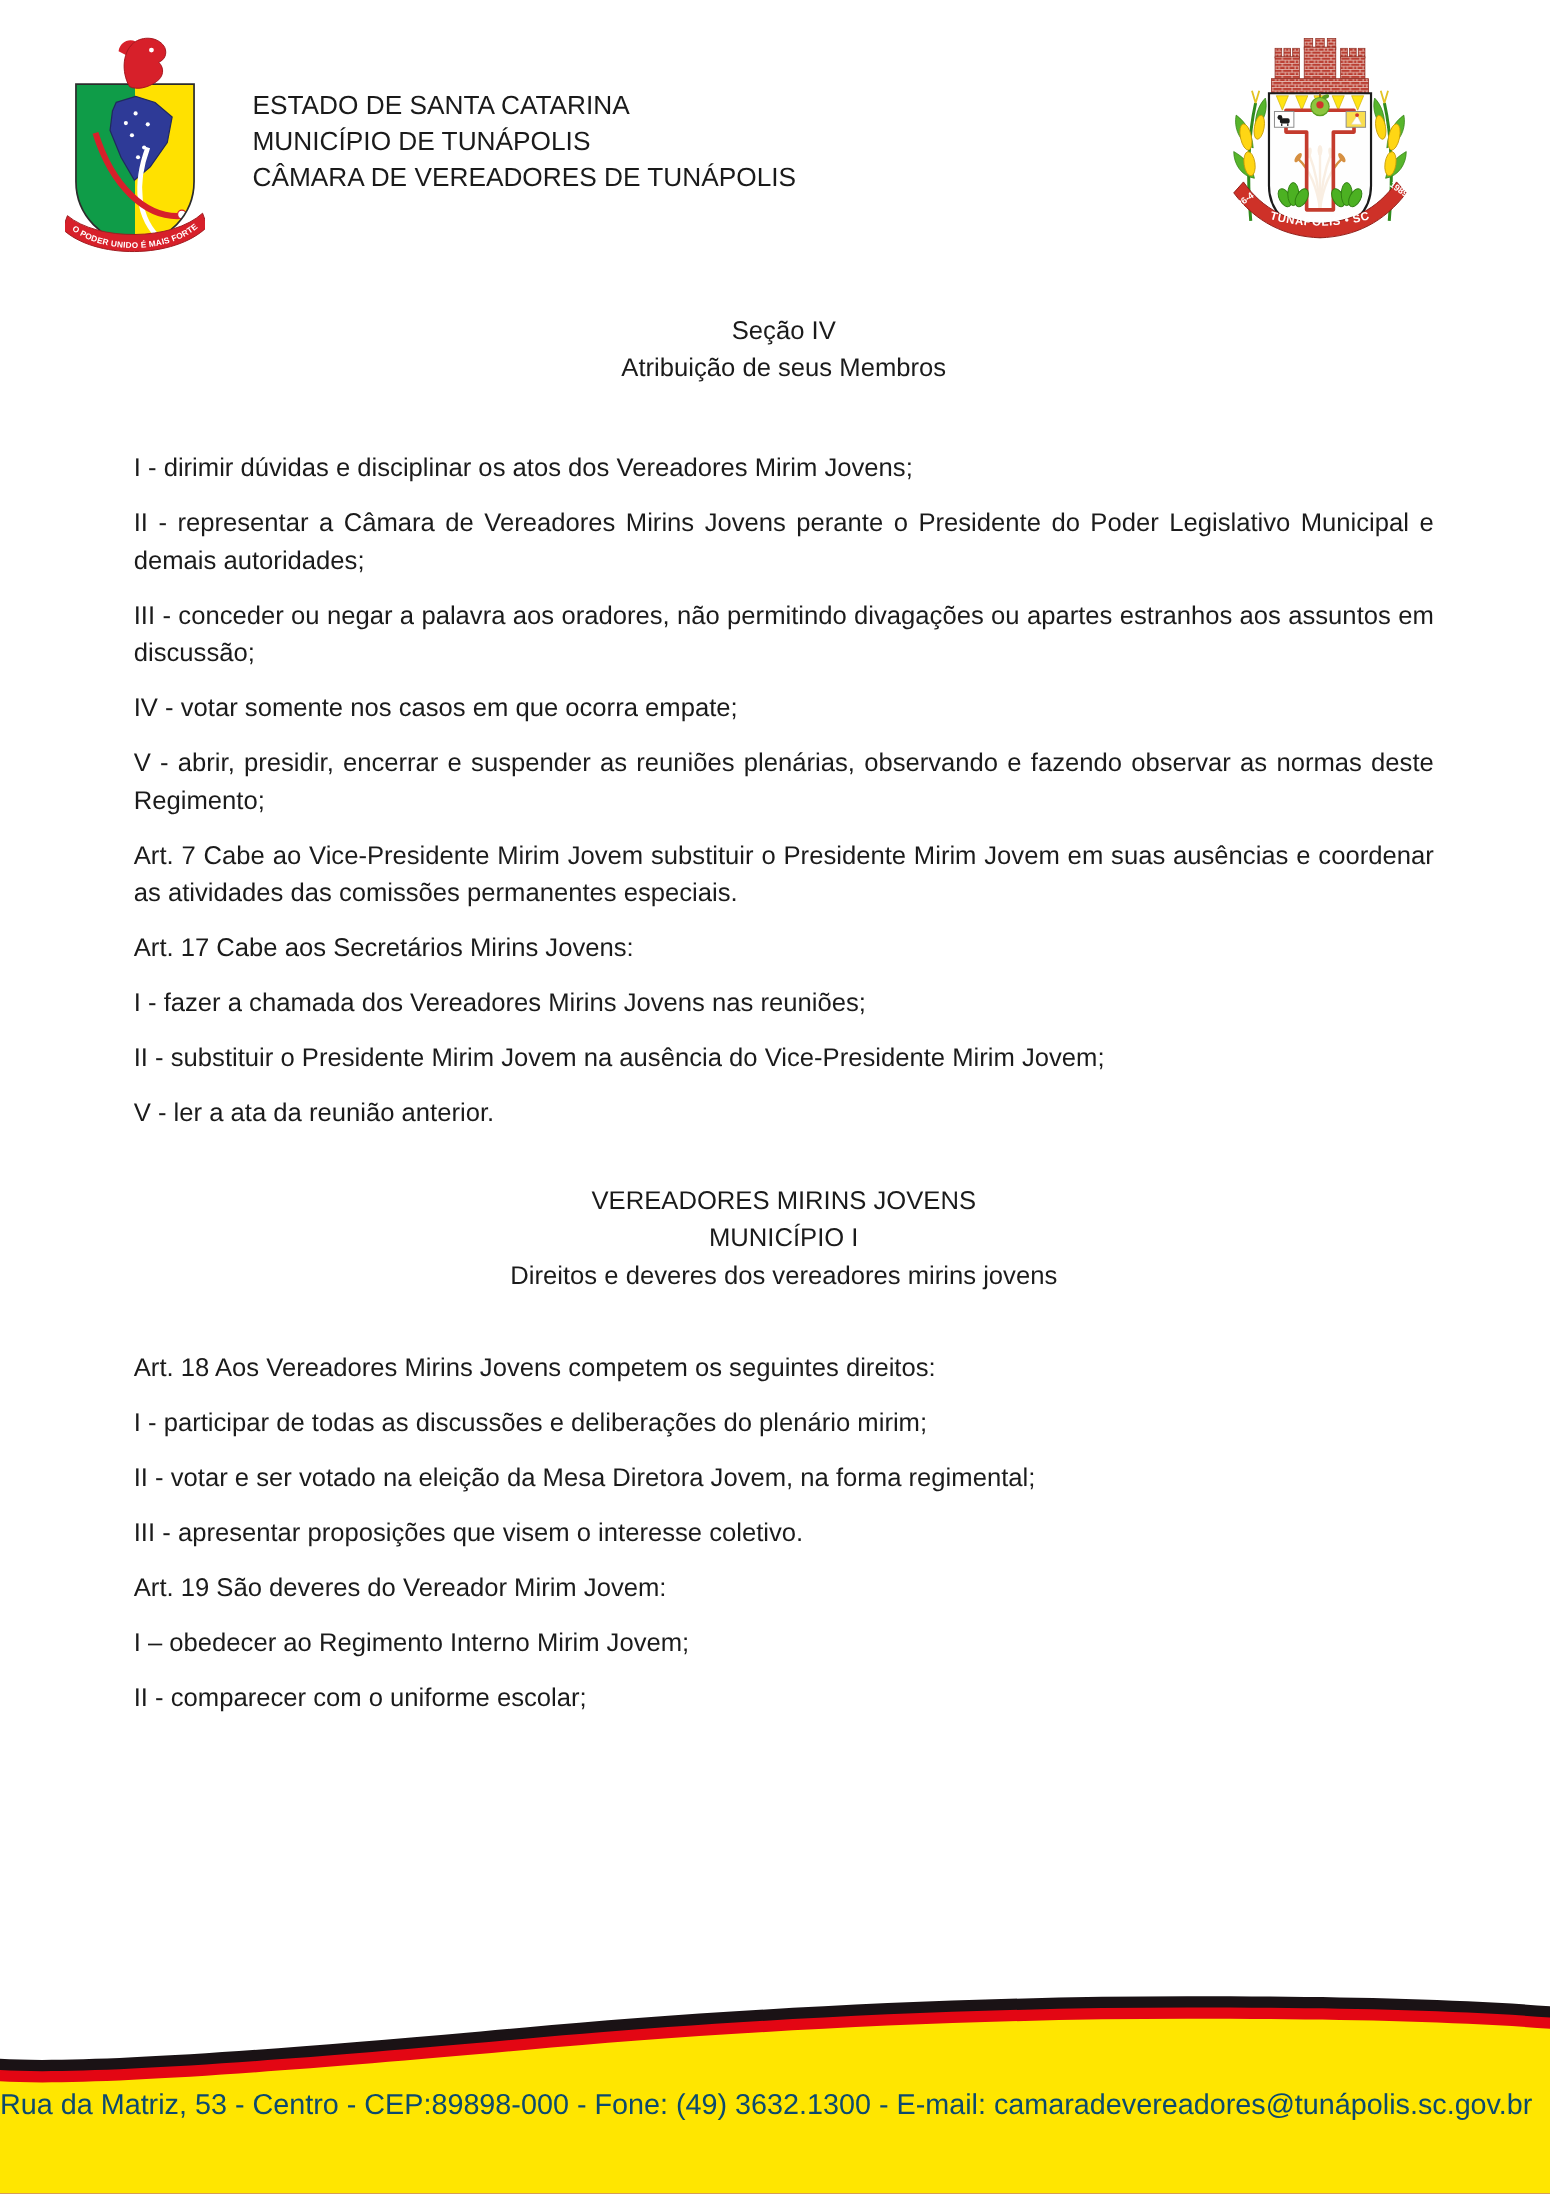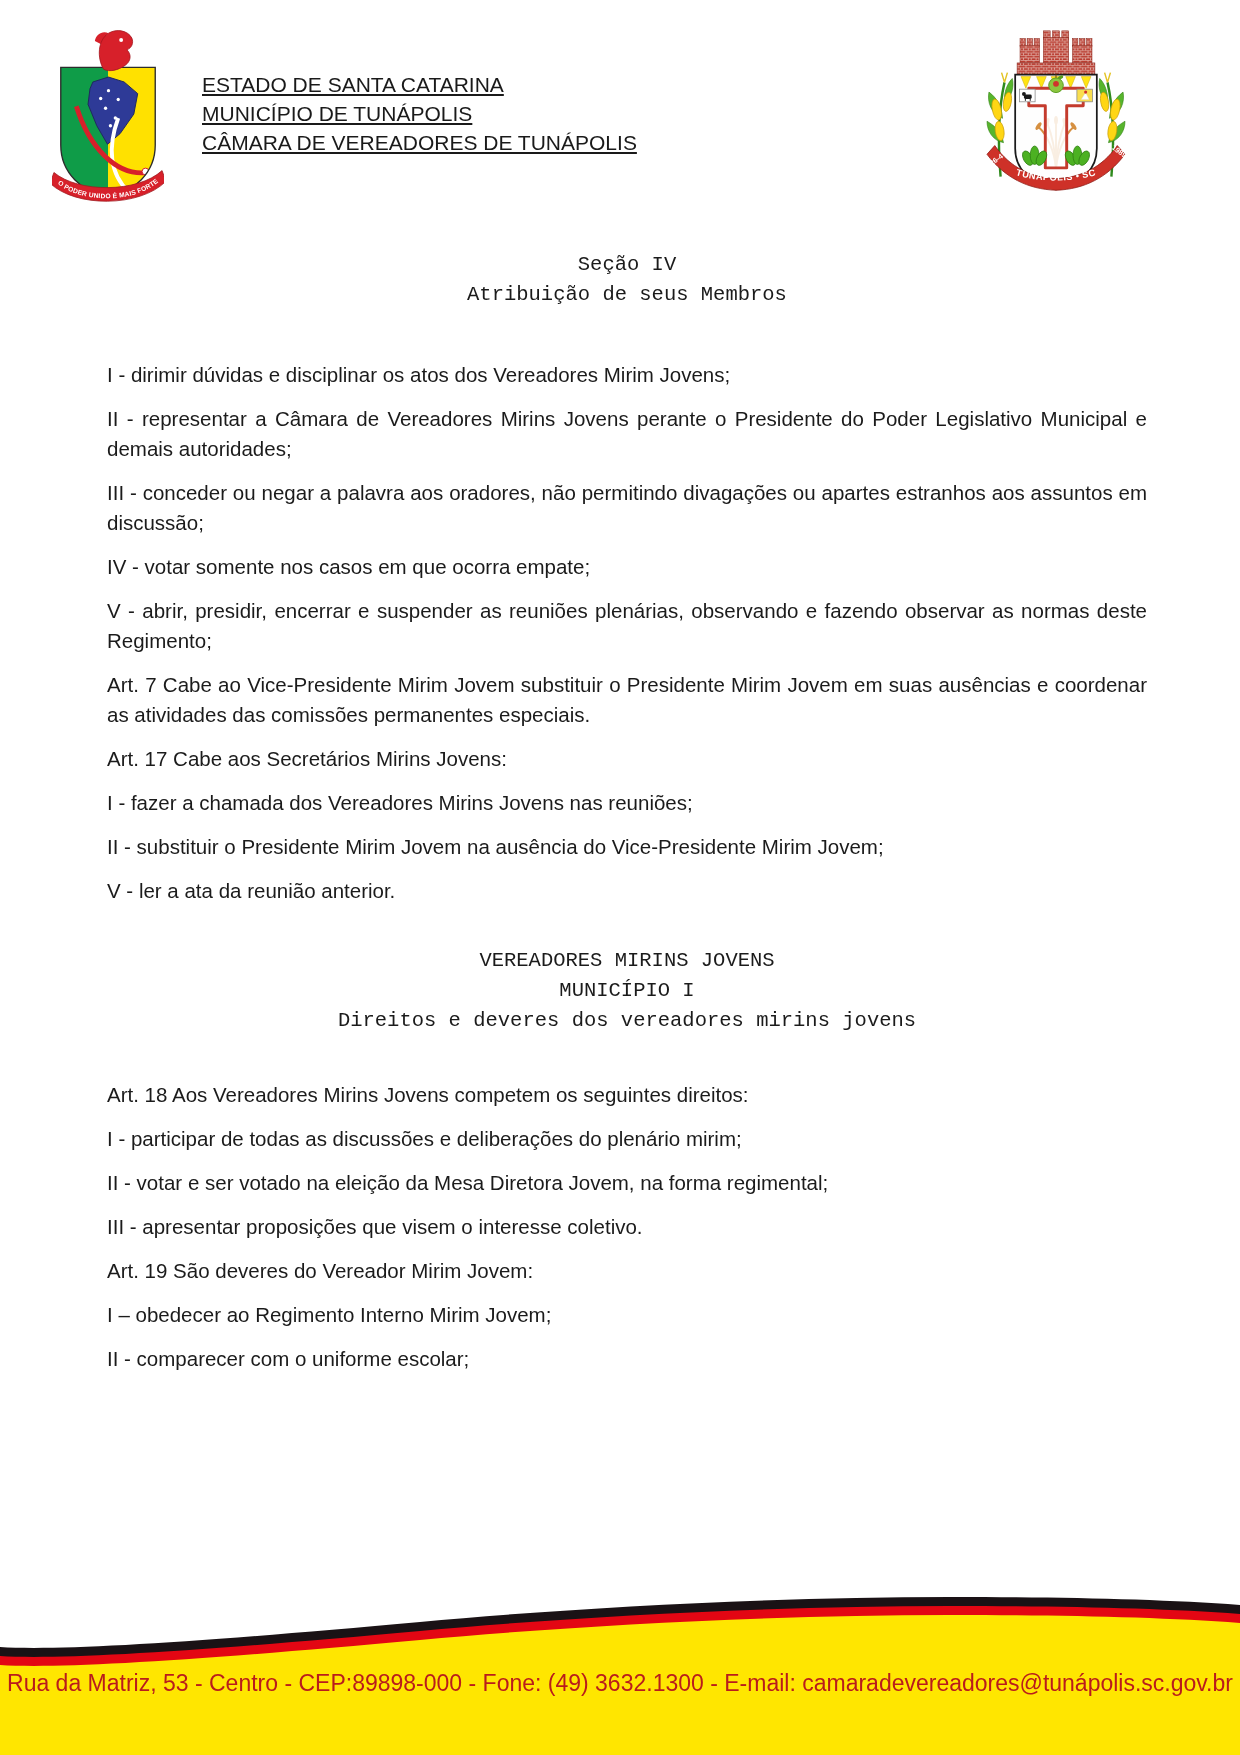--- a/index.html
+++ b/index.html
@@ -4,36 +4,36 @@
 <style>
   html,body{margin:0;padding:0;background:#ffffff;}
   .page{
     position:relative;width:1240px;height:1755px;background:#ffffff;
     font-family:"Liberation Sans","DejaVu Sans",sans-serif;color:#1b1b1b;overflow:hidden;
   }
   
   .letterhead{position:absolute;top:0;left:0;width:100%;height:220px;}
   .logo-left{position:absolute;left:52px;top:28px;width:112px;height:178px;}
   .logo-right{position:absolute;left:983px;top:26px;width:146px;height:173px;}
-  .header-text{position:absolute;left:202px;top:70px;font-size:21px;line-height:29px;color:#1a1a1a;text-decoration:underline;}
+  .header-text{position:absolute;left:202px;top:70px;font-size:21px;line-height:29px;color:#1a1a1a;}
   .header-text div{white-space:nowrap;}
   
   .content{position:absolute;left:107px;top:250px;width:1040px;font-size:20.5px;line-height:30px;}
-  .center-block p{margin:0;text-align:center;font-family:Liberation Mono, monospace;}
+  .center-block p{margin:0;text-align:center;}
   .h-block-1{margin:0 0 50px 0;}
   .h-block-2{margin:40px 0 44px 0;}
   .para{margin:0 0 14px 0;text-align:justify;}
   
   .footer-wave{position:absolute;left:0;bottom:0;width:1240px;height:175px;display:block;}
   .wave-black{fill:#1a1215;}
   .wave-red{fill:#e30613;}
   .wave-yellow{fill:#ffe600;}
   .footer-address{
-    position:absolute;left:0;bottom:58px;width:100%;text-align:center;
-    font-size:23px;color:#b91c1c;letter-spacing:0px;
+    position:absolute;left:0;bottom:58px;width:100%;
+    font-size:23px;color:#0c4a6e;letter-spacing:0px;
   }
 </style>
 </head>
 <body>
 
 <div class="page">
 
   <header class="letterhead">
 
     <svg class="logo-left" viewBox="0 0 115 182">

